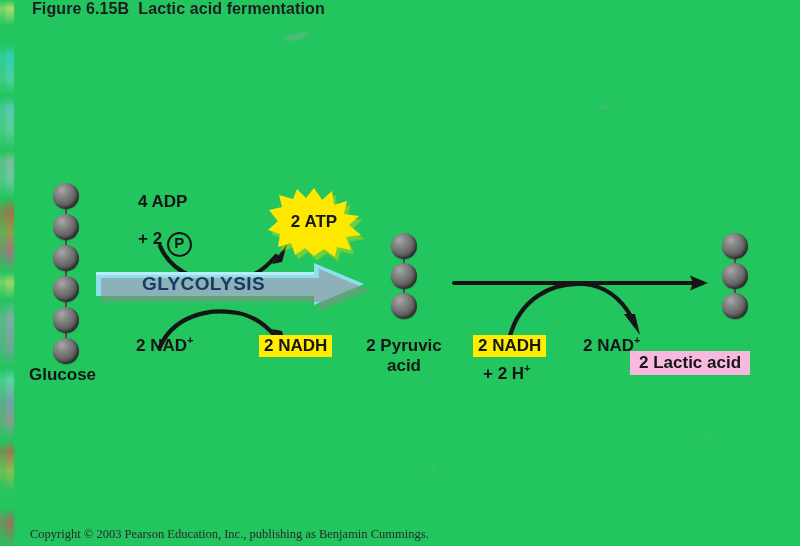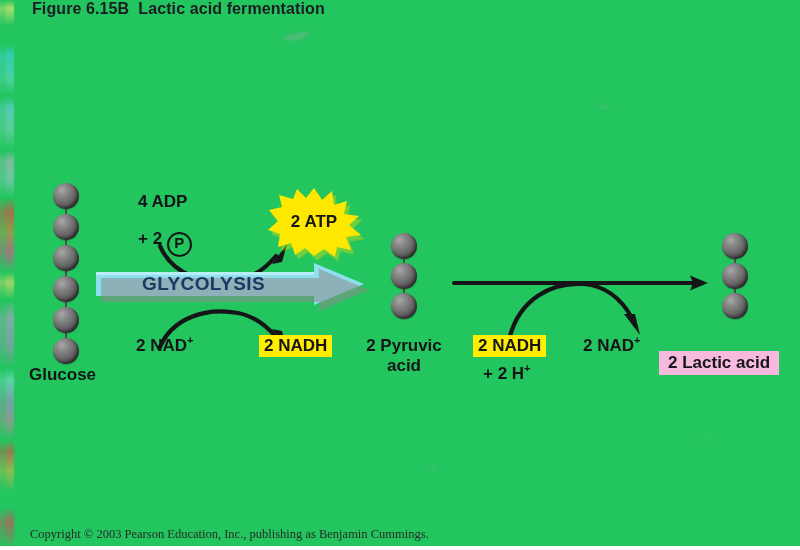--- a/index.html
+++ b/index.html
@@ -291,19 +291,19 @@
   <div class="lbl" style="left:583px; top:336px;">
     <span>2 NAD</span><sup>+</sup>
   </div>
 
   <div class="chain" style="left:722px; top:233px; width:26px; height:88px;">
     <div class="bond" style="top:10px; height:68px;"></div>
     <div class="ball" style="left:0; top:0px;"></div>
     <div class="ball" style="left:0; top:30px;"></div>
     <div class="ball" style="left:0; top:60px;"></div>
   </div>
-  <div class="lbl" style="left:659px; top:353px;">
+  <div class="lbl" style="left:630px; top:353px;">
     <span class="hl-pink">2 Lactic acid</span>
   </div>
 
   <div class="copyright">Copyright © 2003 Pearson Education, Inc., publishing as Benjamin Cummings.</div>
 
 </div>
 
 </body></html>

